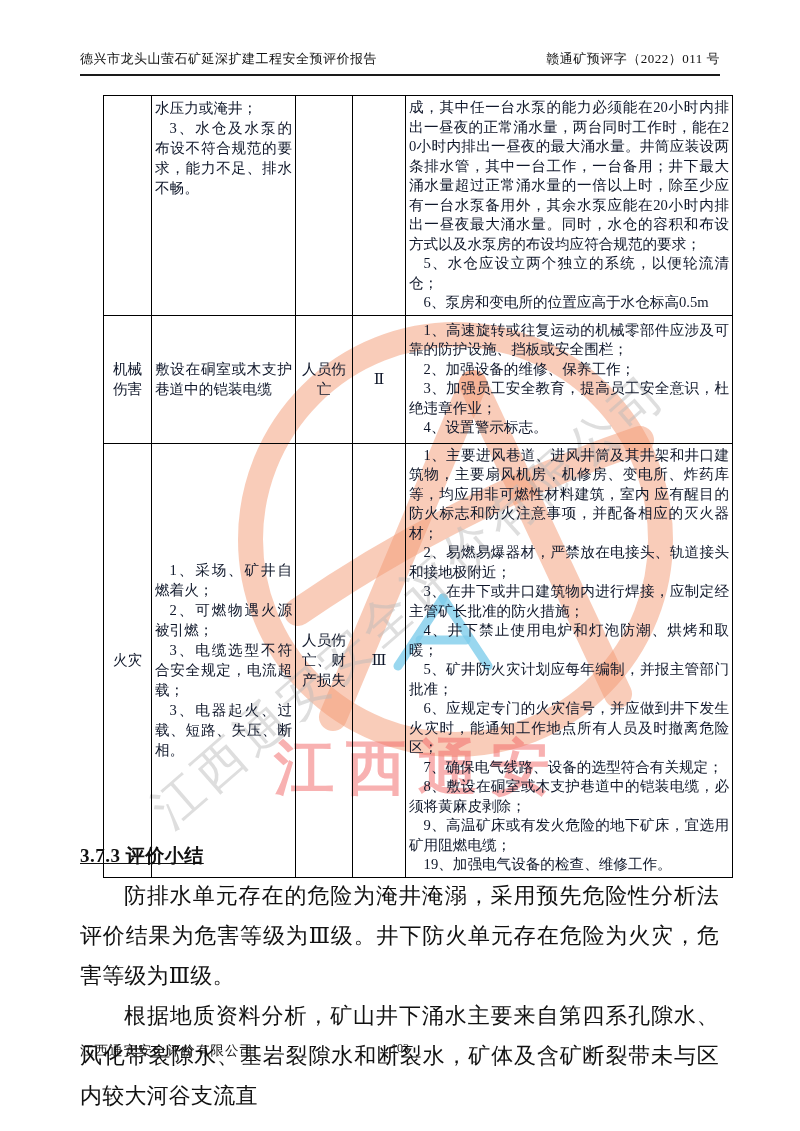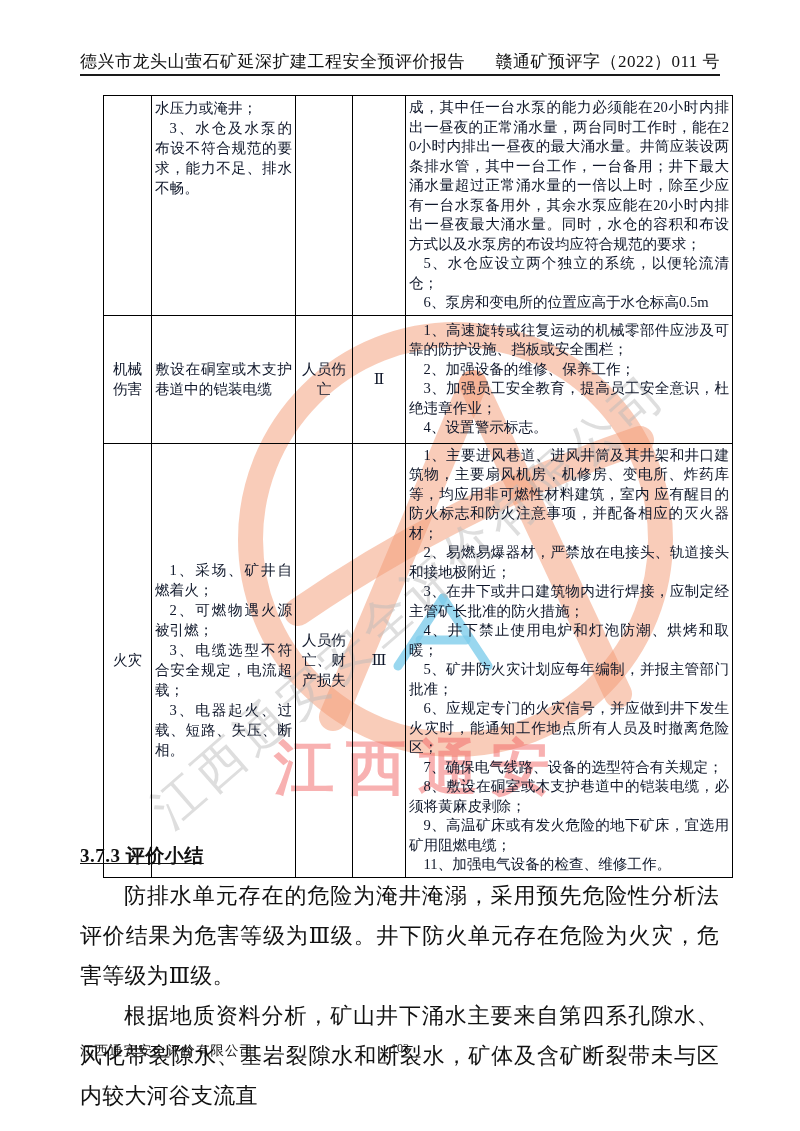--- a/index.html
+++ b/index.html
@@ -5,21 +5,21 @@
   html,body{margin:0;padding:0;background:#ffffff;}
   .page{
     position:relative;width:800px;height:1131px;background:#ffffff;overflow:hidden;
     font-family:"Liberation Serif","DejaVu Serif",serif;color:#111;
   }
   
   .header{
     position:absolute;left:80px;top:50px;width:640px;height:24px;
     border-bottom:2px solid #1a1a1a;
     display:flex;justify-content:space-between;align-items:flex-start;
-    font-size:17px;letter-spacing:.5px;
+    font-size:13px;letter-spacing:.5px;
   }
   
   .watermark{position:absolute;inset:0;z-index:0;pointer-events:none;padding-left:36px;}
   .wm-circle{
     position:absolute;left:238px;top:322px;width:385px;height:385px;
     border:25px solid rgba(243,153,115,.50);border-radius:50%;
   }
   .wm-logo{position:absolute;left:238px;top:322px;}
   .wm-blue{position:absolute;left:378px;top:592px;}
   .wm-red{
@@ -150,21 +150,21 @@
             <td class="col-measures">
               <div class="cell-item indent">1、主要进风巷道、进风井筒及其井架和井口建筑物，主要扇风机房，机修房、变电所、炸药库等，均应用非可燃性材料建筑，室内 应有醒目的防火标志和防火注意事项，并配备相应的灭火器材；</div>
               <div class="cell-item indent">2、易燃易爆器材，严禁放在电接头、轨道接头和接地极附近；</div>
               <div class="cell-item indent">3、在井下或井口建筑物内进行焊接，应制定经主管矿长批准的防火措施；</div>
               <div class="cell-item indent">4、井下禁止使用电炉和灯泡防潮、烘烤和取暖；</div>
               <div class="cell-item indent">5、矿井防火灾计划应每年编制，并报主管部门批准；</div>
               <div class="cell-item indent">6、应规定专门的火灾信号，并应做到井下发生火灾时，能通知工作地点所有人员及时撤离危险区；</div>
               <div class="cell-item indent">7、确保电气线路、设备的选型符合有关规定；</div>
               <div class="cell-item indent">8、敷设在硐室或木支护巷道中的铠装电缆，必须将黄麻皮剥除；</div>
               <div class="cell-item indent">9、高温矿床或有发火危险的地下矿床，宜选用矿用阻燃电缆；</div>
-              <div class="cell-item indent">11、加强电气设备的检查、维修工作。</div>
+              <div class="cell-item indent">19、加强电气设备的检查、维修工作。</div>
             </td>
           </tr>
         </tbody>
     </table>
   </div>
 
   <div class="section-heading">3.7.3 评价小结</div>
   <div class="body-text">
     <p>防排水单元存在的危险为淹井淹溺，采用预先危险性分析法评价结果为危害等级为Ⅲ级。井下防火单元存在危险为火灾，危害等级为Ⅲ级。</p>
     <p>根据地质资料分析，矿山井下涌水主要来自第四系孔隙水、风化带裂隙水、基岩裂隙水和断裂水，矿体及含矿断裂带未与区内较大河谷支流直</p>

